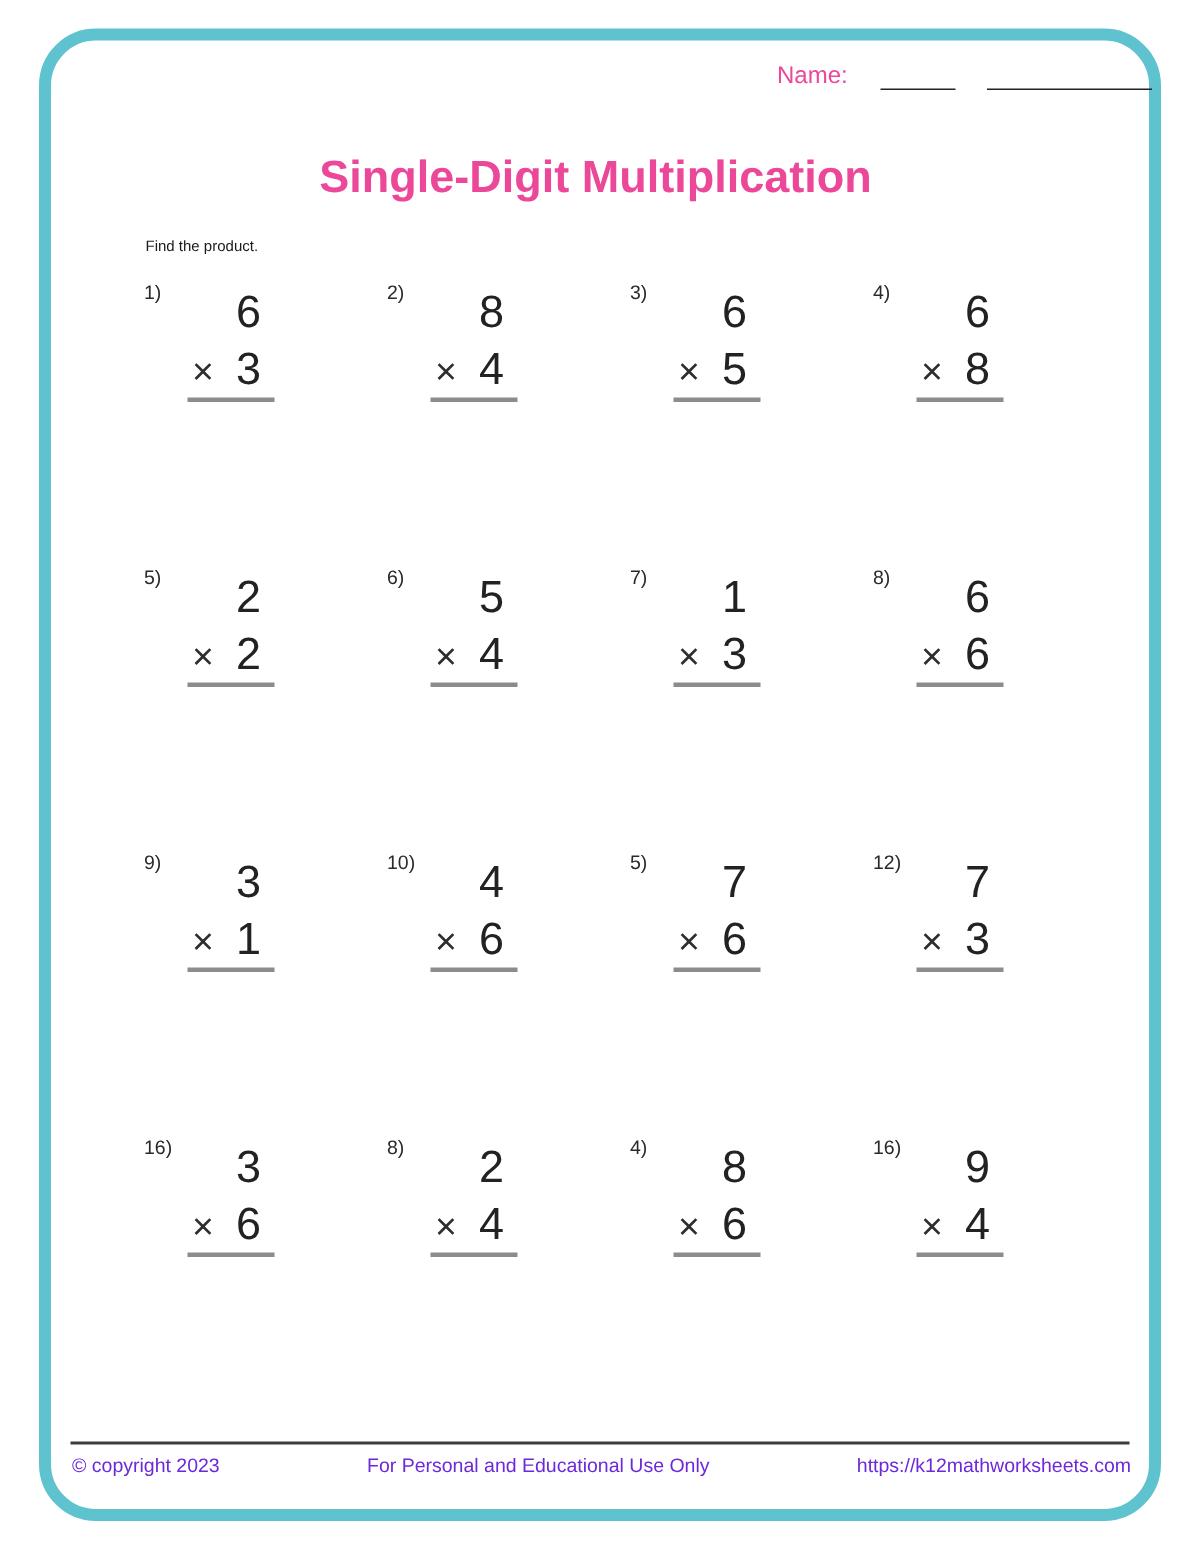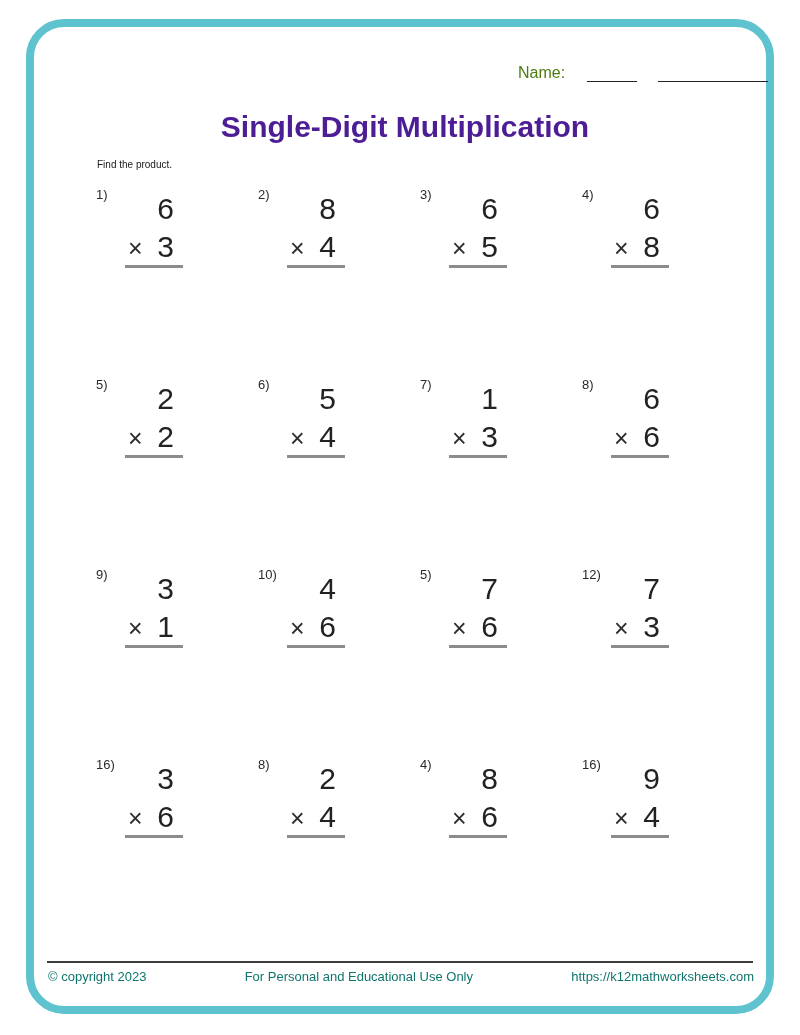--- a/index.html
+++ b/index.html
@@ -18,44 +18,44 @@
   }
   .frame {
     position: absolute;
     left: 26px; top: 19px; right: 26px; bottom: 21px;
     border: 8px solid #5EC3CF;
     border-radius: 38px;
     pointer-events: none;
   }
   .name-row {
     position: absolute;
-    left: 518px; top: 64px;
+    left: 518px; top: 42px;
     display: flex;
     align-items: flex-end;
     font-size: 16px;
-    color: #4d7c0f;
+    color: #ec4899;
     gap: 16px;
   }
   .name-label { padding-right: 6px; line-height: 18px; }
   .name-line {
     display: inline-block;
     height: 17px;
     border-bottom: 1.6px solid #222;
   }
   .name-line.seg1 { width: 50px; margin-right: 5px; }
   .name-line.seg2 { width: 110px; }
   .title {
     position: absolute;
     left: 0; top: 98px;
     width: 786px;
-    margin: 12px;
+    margin: 4px;
     text-align: center;
     font-size: 30px;
     font-weight: 700;
-    color: #4c1d95;
+    color: #ec4899;
   }
   .instruction {
     position: absolute;
     left: 97px; top: 159px;
     font-size: 10px;
     color: #1a1a1a;
   }
   .grid {
     position: absolute;
     left: 96px; top: 186px;
@@ -103,21 +103,21 @@
     width: 706px; height: 2px;
     background: #3c3c3c;
   }
   .footer {
     position: absolute;
     left: 48px; top: 969px;
     width: 706px;
     display: flex;
     justify-content: space-between;
     font-size: 13px;
-    color: #0f766e;
+    color: #6d28d9;
   }
 </style>
 </head>
 <body>
 
 <div class="page">
   <div class="frame" style="border-color: rgb(94, 195, 207);"></div>
 
   <div class="name-row">
     <span class="name-label">Name:</span>

